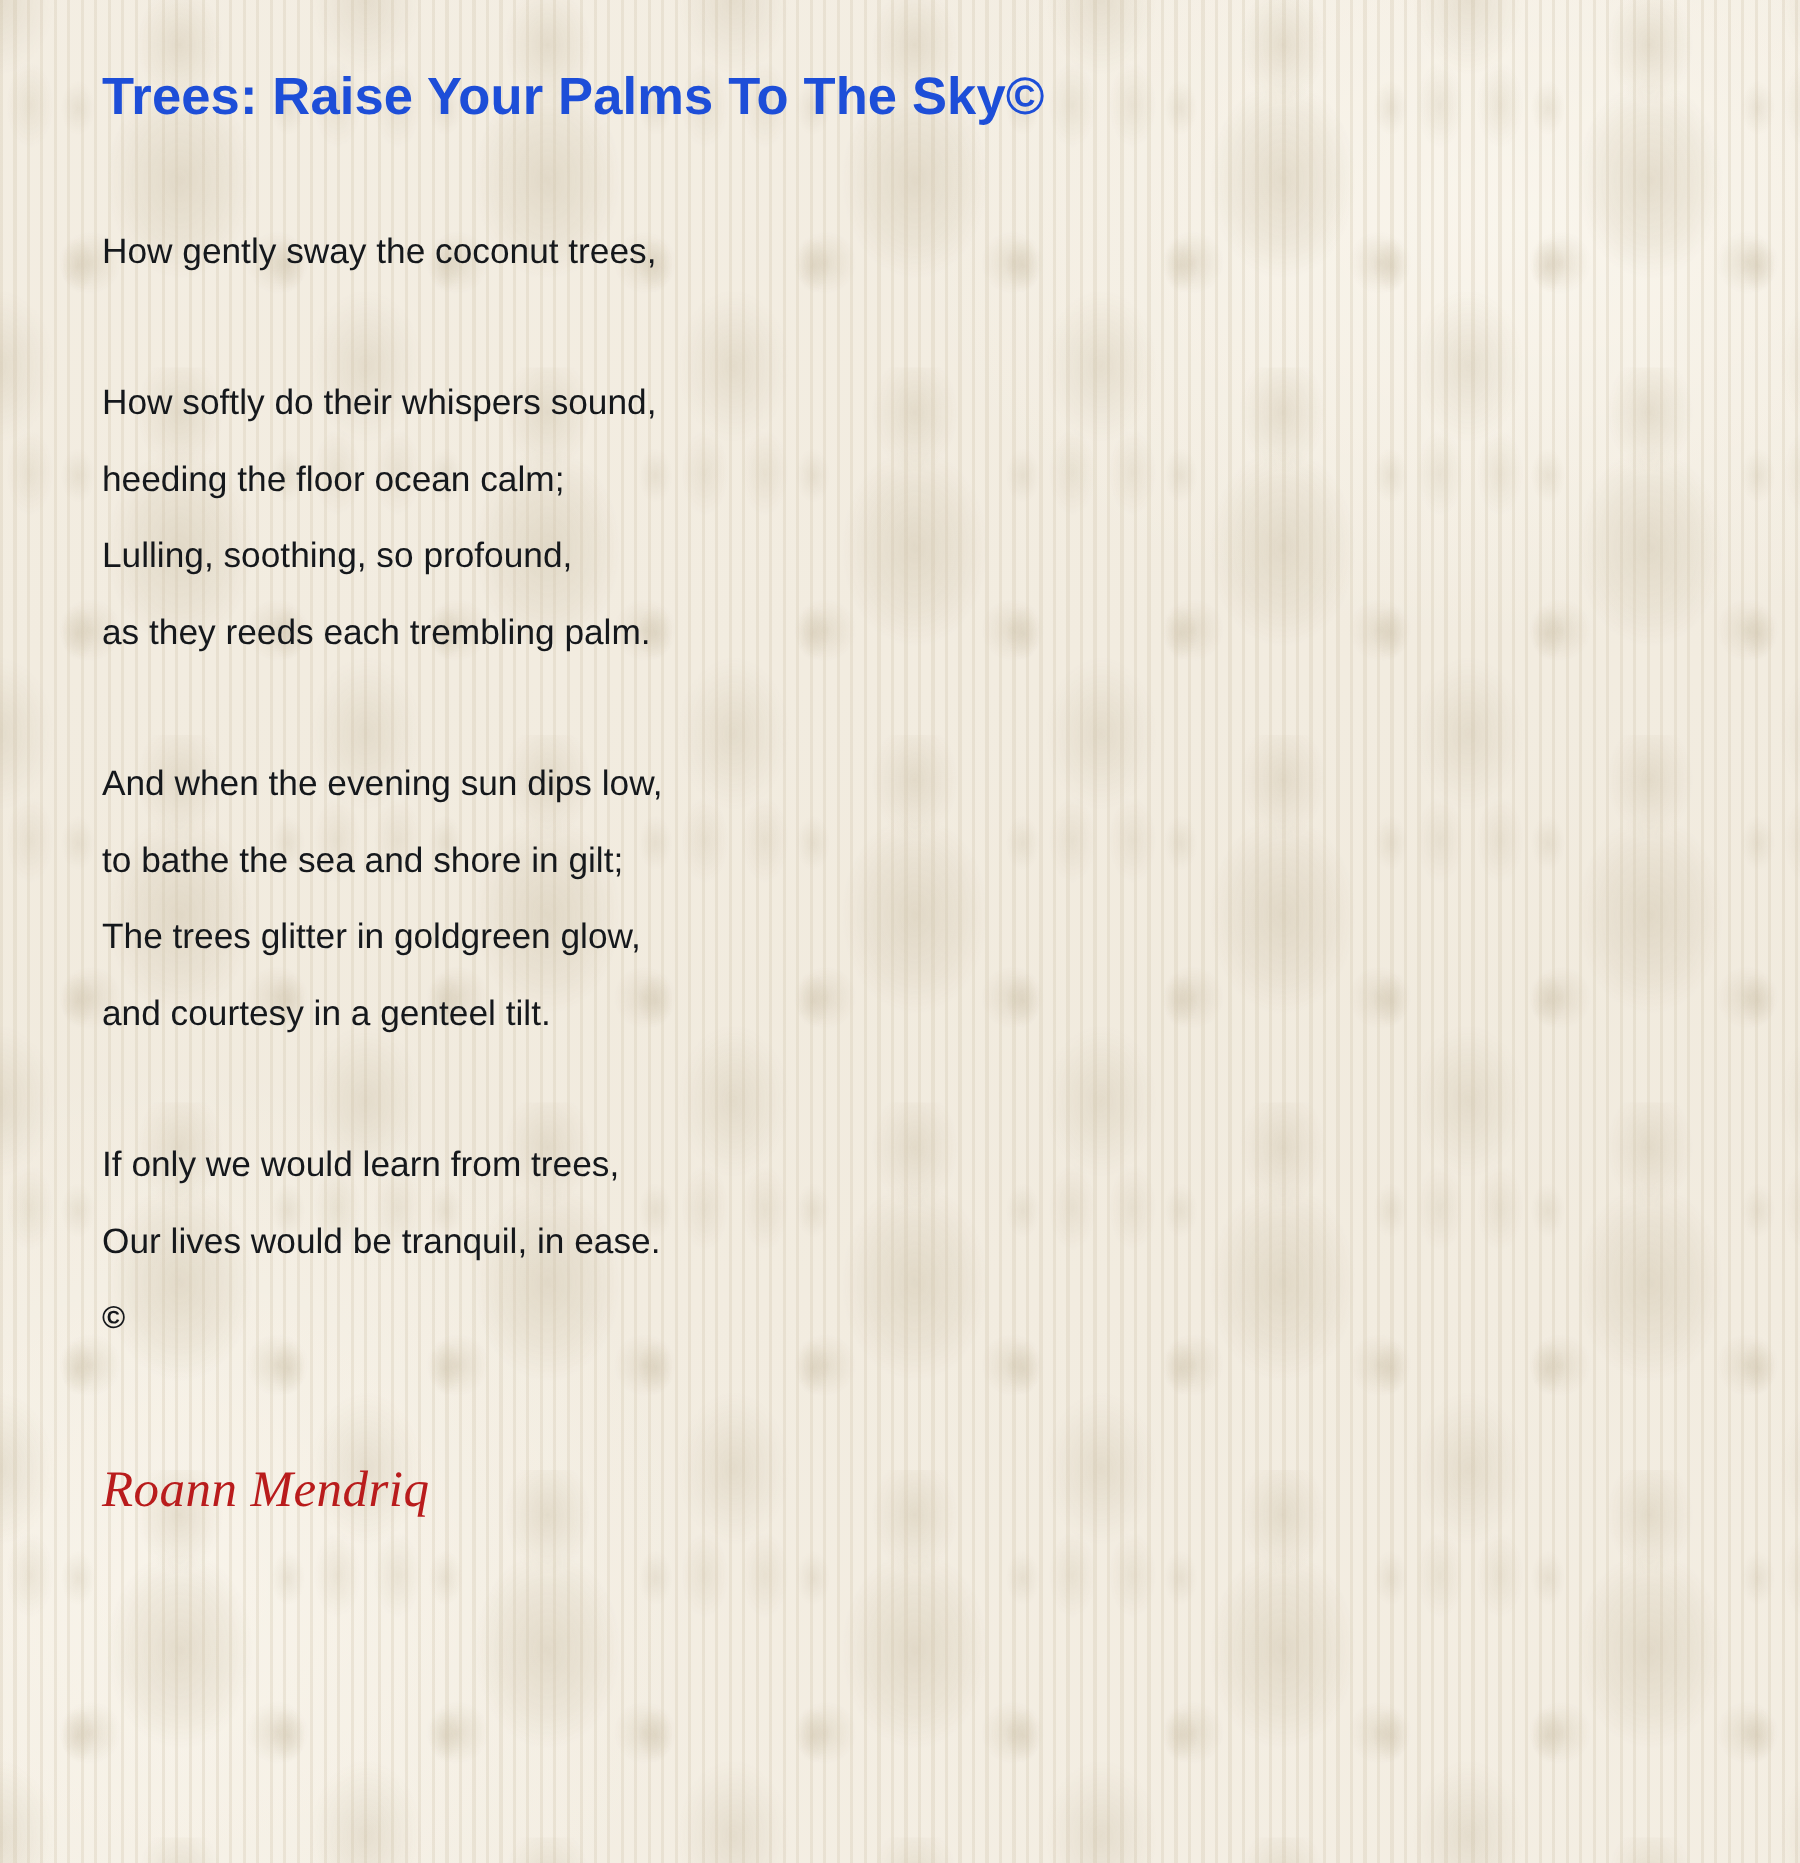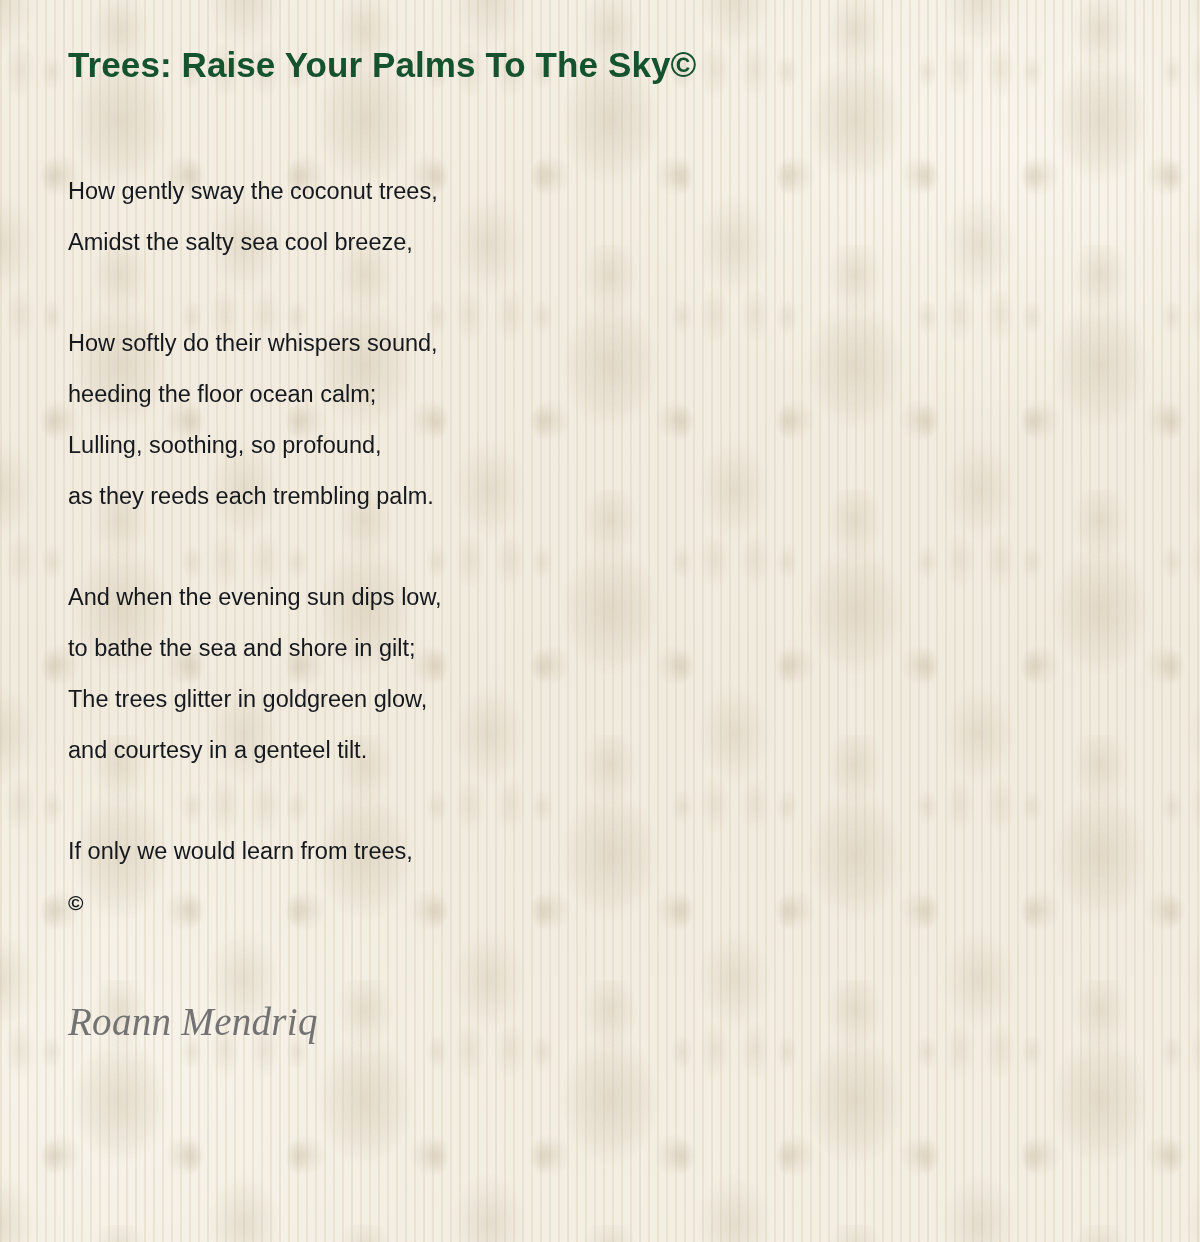--- a/index.html
+++ b/index.html
@@ -71,23 +71,23 @@
 
   .content {
     position: relative;
     z-index: 2;
     padding: 44px 70px 0 68px;
   }
 
   .poem-title {
     font-size: 35px;
     font-weight: bold;
-    color: #14532d;
+    color: #1d4ed8;
     letter-spacing: 0.1px;
-    margin: 0 0 80px 0;
+    margin: 0 0 56px 0;
     line-height: 1.2;
   }
 
   .stanza {
     margin: 0 0 50px 0;
   }
   .poem-line {
     font-size: 23.5px;
     font-weight: normal;
     color: #15181c;
@@ -96,59 +96,59 @@
   }
   .poem-line.symbol {
     font-weight: bold;
     font-size: 21px;
   }
 
   .author {
     margin-top: 71px;
     font-family: "Liberation Serif", serif;
     font-style: italic;
-    font-size: 39px;
-    color: #737373;
+    font-size: 34px;
+    color: #b91c1c;
     letter-spacing: 0.3px;
   }
 </style>
 </head>
 <body>
 
 <div class="page">
 
   <div class="bg-layer bg-soft-wash"></div>
   <div class="bg-layer bg-vertical-stripes"></div>
   <div class="bg-layer bg-damask-a"></div>
   <div class="bg-layer bg-damask-b"></div>
 
   <div class="content">
 
     <h1 class="poem-title">Trees: Raise Your Palms To The Sky©</h1>
 
     <div class="stanza">
       <div class="poem-line">How gently sway the coconut trees,</div>
-      <div class="poem-line">Amidst the salty sea cool breeze,</div>
     </div>
 
     <div class="stanza">
       <div class="poem-line">How softly do their whispers sound,</div>
       <div class="poem-line">heeding the floor ocean calm;</div>
       <div class="poem-line">Lulling, soothing, so profound,</div>
       <div class="poem-line">as they reeds each trembling palm.</div>
     </div>
 
     <div class="stanza">
       <div class="poem-line">And when the evening sun dips low,</div>
       <div class="poem-line">to bathe the sea and shore in gilt;</div>
       <div class="poem-line">The trees glitter in goldgreen glow,</div>
       <div class="poem-line">and courtesy in a genteel tilt.</div>
     </div>
 
     <div class="stanza">
       <div class="poem-line">If only we would learn from trees,</div>
+      <div class="poem-line">Our lives would be tranquil, in ease.</div>
       <div class="poem-line symbol">©</div>
     </div>
 
     <div class="author">Roann Mendriq</div>
 
   </div>
 </div>
 
 </body></html>

